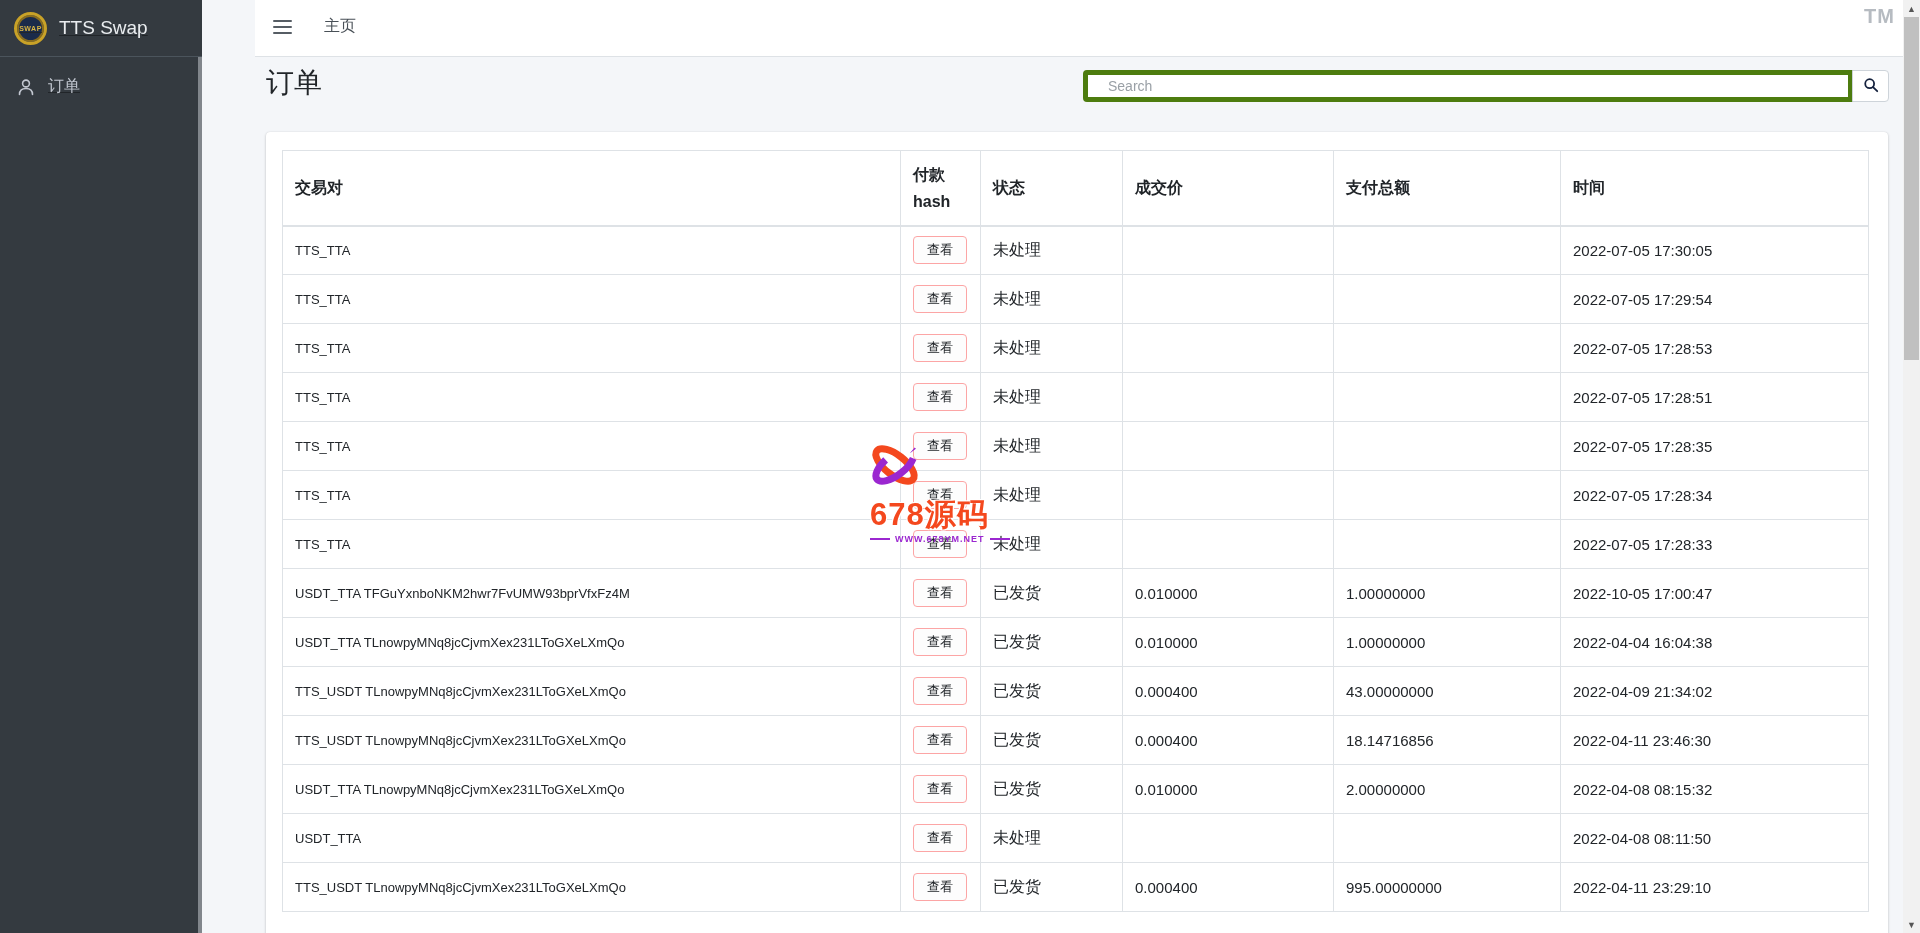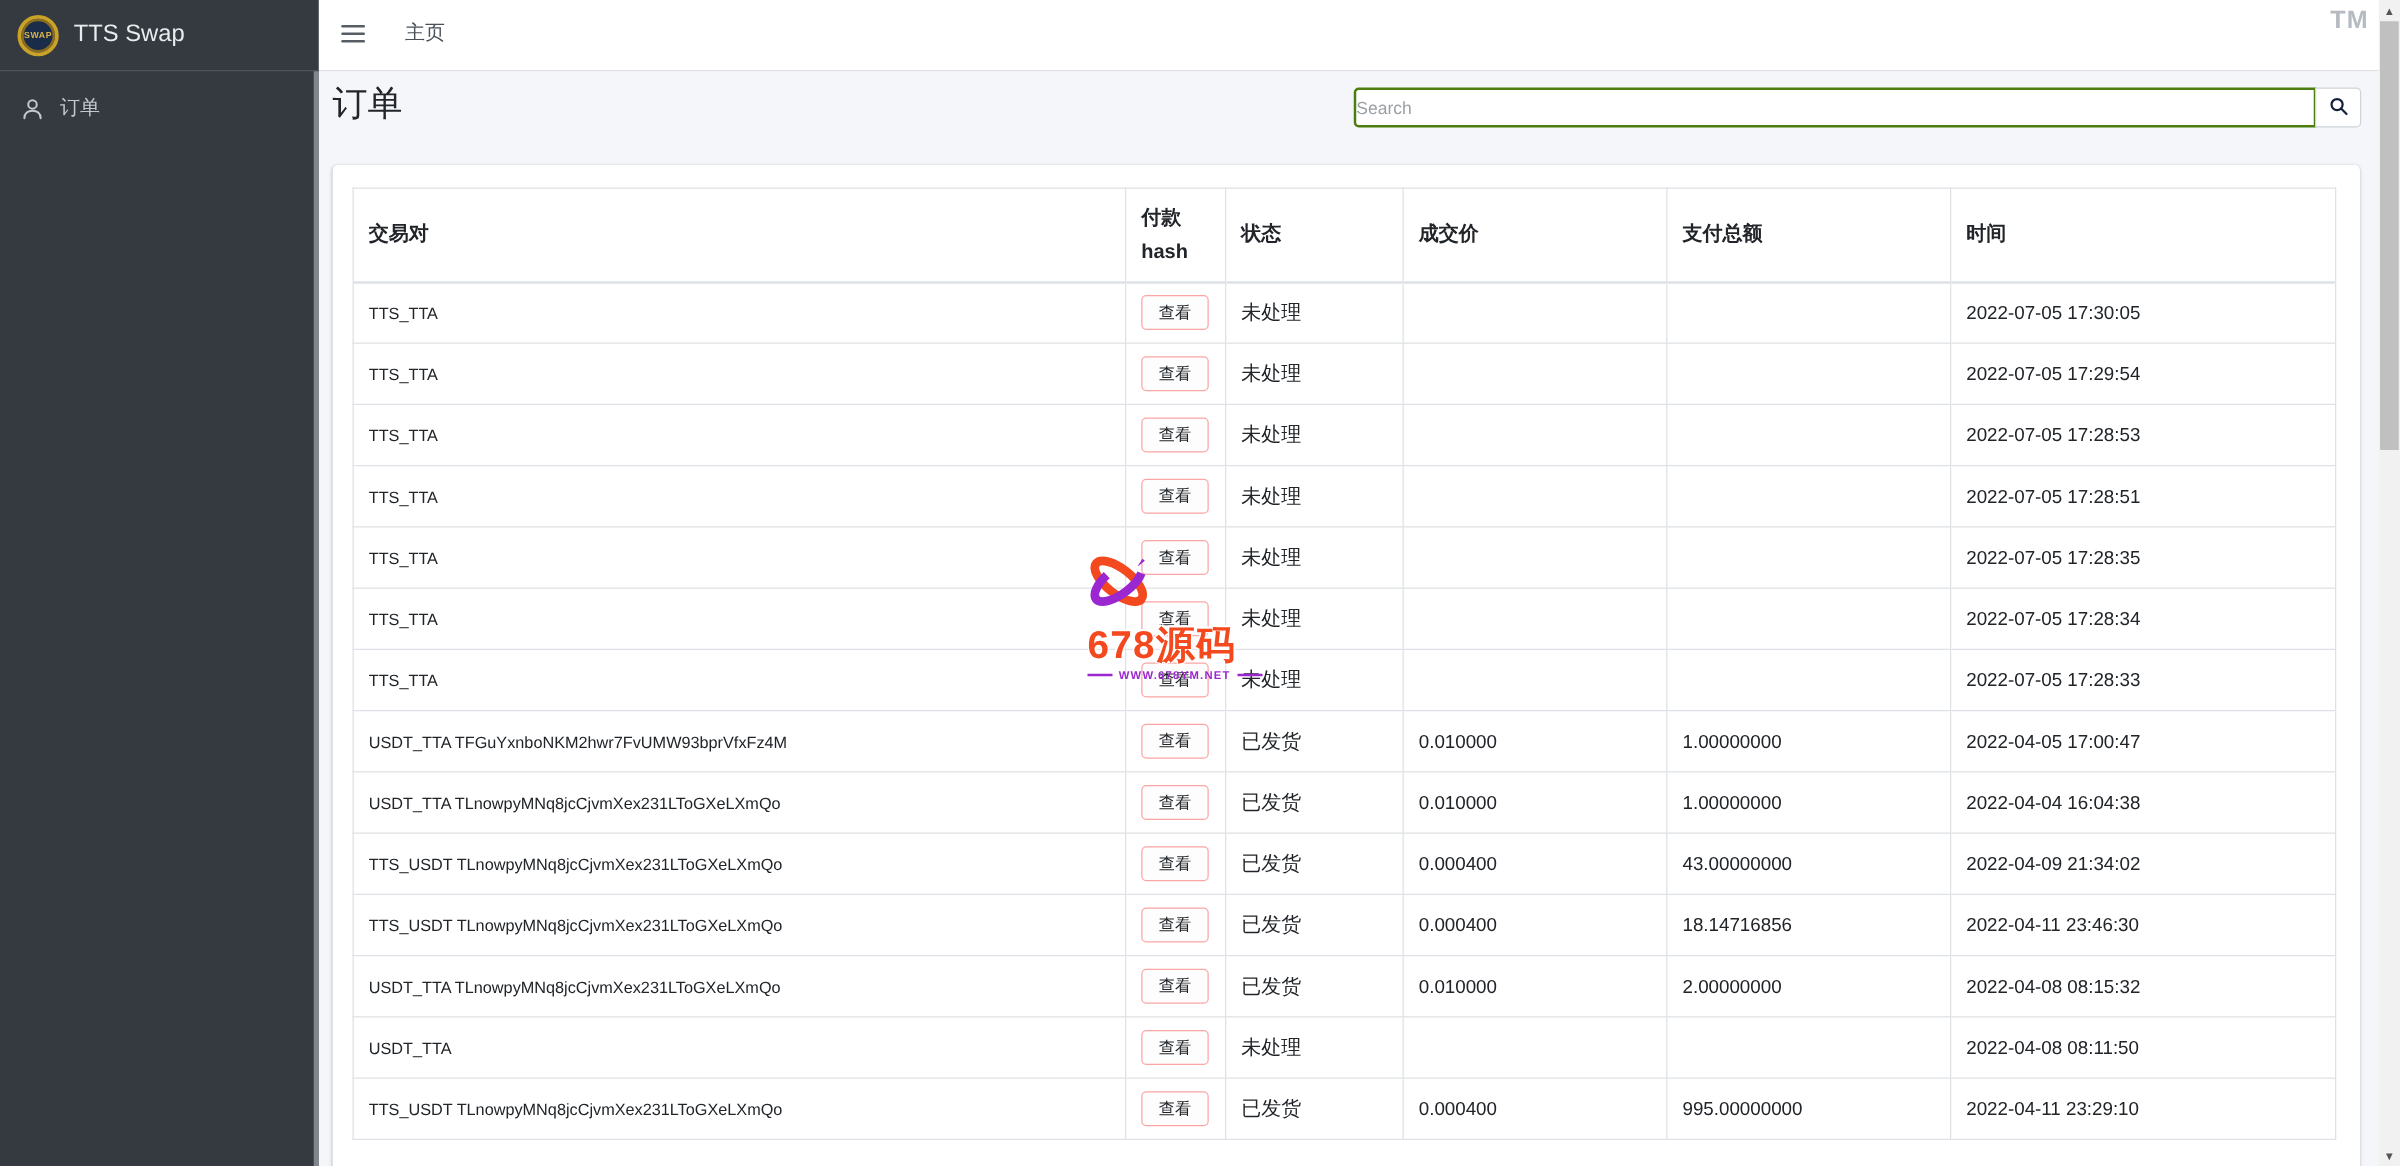--- a/index.html
+++ b/index.html
@@ -1,21 +1,21 @@
 <!DOCTYPE html>
 <html><head>
 <meta charset="utf-8">
 <style>
   * { margin:0; padding:0; box-sizing:border-box; }
   html,body { width:1920px; height:933px; overflow:hidden; }
   body { font-family:"Liberation Sans", sans-serif; background:#f4f6f9; color:#212529; }
   #stage { position:relative; width:1920px; height:933px; overflow:hidden; background:#f4f6f9; }
 
   
-  .sidebar { position:absolute; left:0; top:0; width:255px; height:933px; background:#343a40; z-index:20; }
+  .sidebar { position:absolute; left:0; top:0; width:202px; height:933px; background:#343a40; z-index:20;text-decoration:underline; }
   .brand { height:57px; display:flex; align-items:center; padding-left:14px; border-bottom:1px solid #4b545c; }
   .brand-logo { width:33px; height:33px; border-radius:50%; background:#1b2b4a; border:3px solid #c9a227;
                 display:flex; align-items:center; justify-content:center; flex:none;
                 box-shadow:inset 0 0 0 2px #8a6d1d; }
   .brand-logo span { color:#d9b544; font-size:7px; font-weight:bold; letter-spacing:.5px; }
   .brand-text { color:#e9ecef; font-size:19px; margin-left:12px; white-space:nowrap; }
   .side-nav { padding:10px 8px; }
   .nav-item { display:flex; align-items:center; color:#c2c7d0; padding:9px 8px; border-radius:4px; cursor:pointer; }
   .nav-item .icon { width:20px; height:20px; margin-right:12px; flex:none; }
   .nav-item-label { font-size:16px; }
@@ -25,22 +25,22 @@
   .main { position:absolute; left:255px; top:0; width:1665px; height:821px; }
   .navbar { position:absolute; left:0; top:0; width:100%; height:57px; background:#fff; border-bottom:1px solid #dee2e6; }
   .hamburger { position:absolute; left:18px; top:16px; width:22px; height:22px; cursor:pointer; color:#565d64; }
   .hamburger div { width:19px; height:2px; background:#565d64; margin:4px 0; border-radius:1px; }
   .home-link { position:absolute; left:69px; top:16px; font-size:16px; color:#495057; cursor:pointer; text-decoration:none; }
   .tm-mark { position:absolute; right:25px; top:5px; font-size:20px; font-weight:700; color:#b6bbc1; letter-spacing:1px; }
 
   .page-title { position:absolute; left:11px; top:64px; font-size:28px; font-weight:500; color:#212529; }
 
   .search-group { position:absolute; right:31px; top:70px; display:flex; height:32px; }
-  .search-input { width:770px; height:32px; border:2px solid #4d7c0f; border-radius:4px 0 0 4px;
-                  padding:0 0; font-size:14px; font-family:"Liberation Sans", sans-serif; color:#495057; background:#fff; outline:none; }
+  .search-input { width:770px; height:32px; border:5px solid #4d7c0f; border-radius:4px 0 0 4px;
+                  padding:0 20px; font-size:14px; font-family:"Liberation Sans", sans-serif; color:#495057; background:#fff; outline:none; }
   .search-input::placeholder { color:#9aa0a6; }
   .search-btn { width:37px; height:32px; margin-left:-1px; background:#fff; border:1px solid #ced4da;
                 border-radius:0 4px 4px 0; display:flex; align-items:center; justify-content:center; cursor:pointer; }
 
   
   .card { position:absolute; left:11px; top:132px; width:1622px; height:846px; background:#fff; border-radius:4px;
           box-shadow:0 0 1px rgba(0,0,0,.125), 0 1px 3px rgba(0,0,0,.2); padding:18px 16px 16px 16px; }
   table { border-collapse:collapse; table-layout:fixed; width:1586px; }
   th, td { border:1px solid #dee2e6; padding:6px 12px; vertical-align:middle; text-align:left; }
   thead th { height:75px; font-size:16px; font-weight:700; line-height:1.7; border-bottom-width:2px; }
@@ -185,21 +185,21 @@
               <td class="cell-price col-3"></td>
               <td class="cell-total col-4"></td>
               <td class="cell-time col-5">2022-07-05 17:28:33</td>
             </tr>
             <tr>
               <td class="cell-pair col-0">USDT_TTA TFGuYxnboNKM2hwr7FvUMW93bprVfxFz4M</td>
               <td class="cell-hash col-1"><button class="view-btn">查看</button></td>
               <td class="cell-status col-2">已发货</td>
               <td class="cell-price col-3">0.010000</td>
               <td class="cell-total col-4">1.00000000</td>
-              <td class="cell-time col-5">2022-04-05 17:00:47</td>
+              <td class="cell-time col-5">2022-10-05 17:00:47</td>
             </tr>
             <tr>
               <td class="cell-pair col-0">USDT_TTA TLnowpyMNq8jcCjvmXex231LToGXeLXmQo</td>
               <td class="cell-hash col-1"><button class="view-btn">查看</button></td>
               <td class="cell-status col-2">已发货</td>
               <td class="cell-price col-3">0.010000</td>
               <td class="cell-total col-4">1.00000000</td>
               <td class="cell-time col-5">2022-04-04 16:04:38</td>
             </tr>
             <tr>

